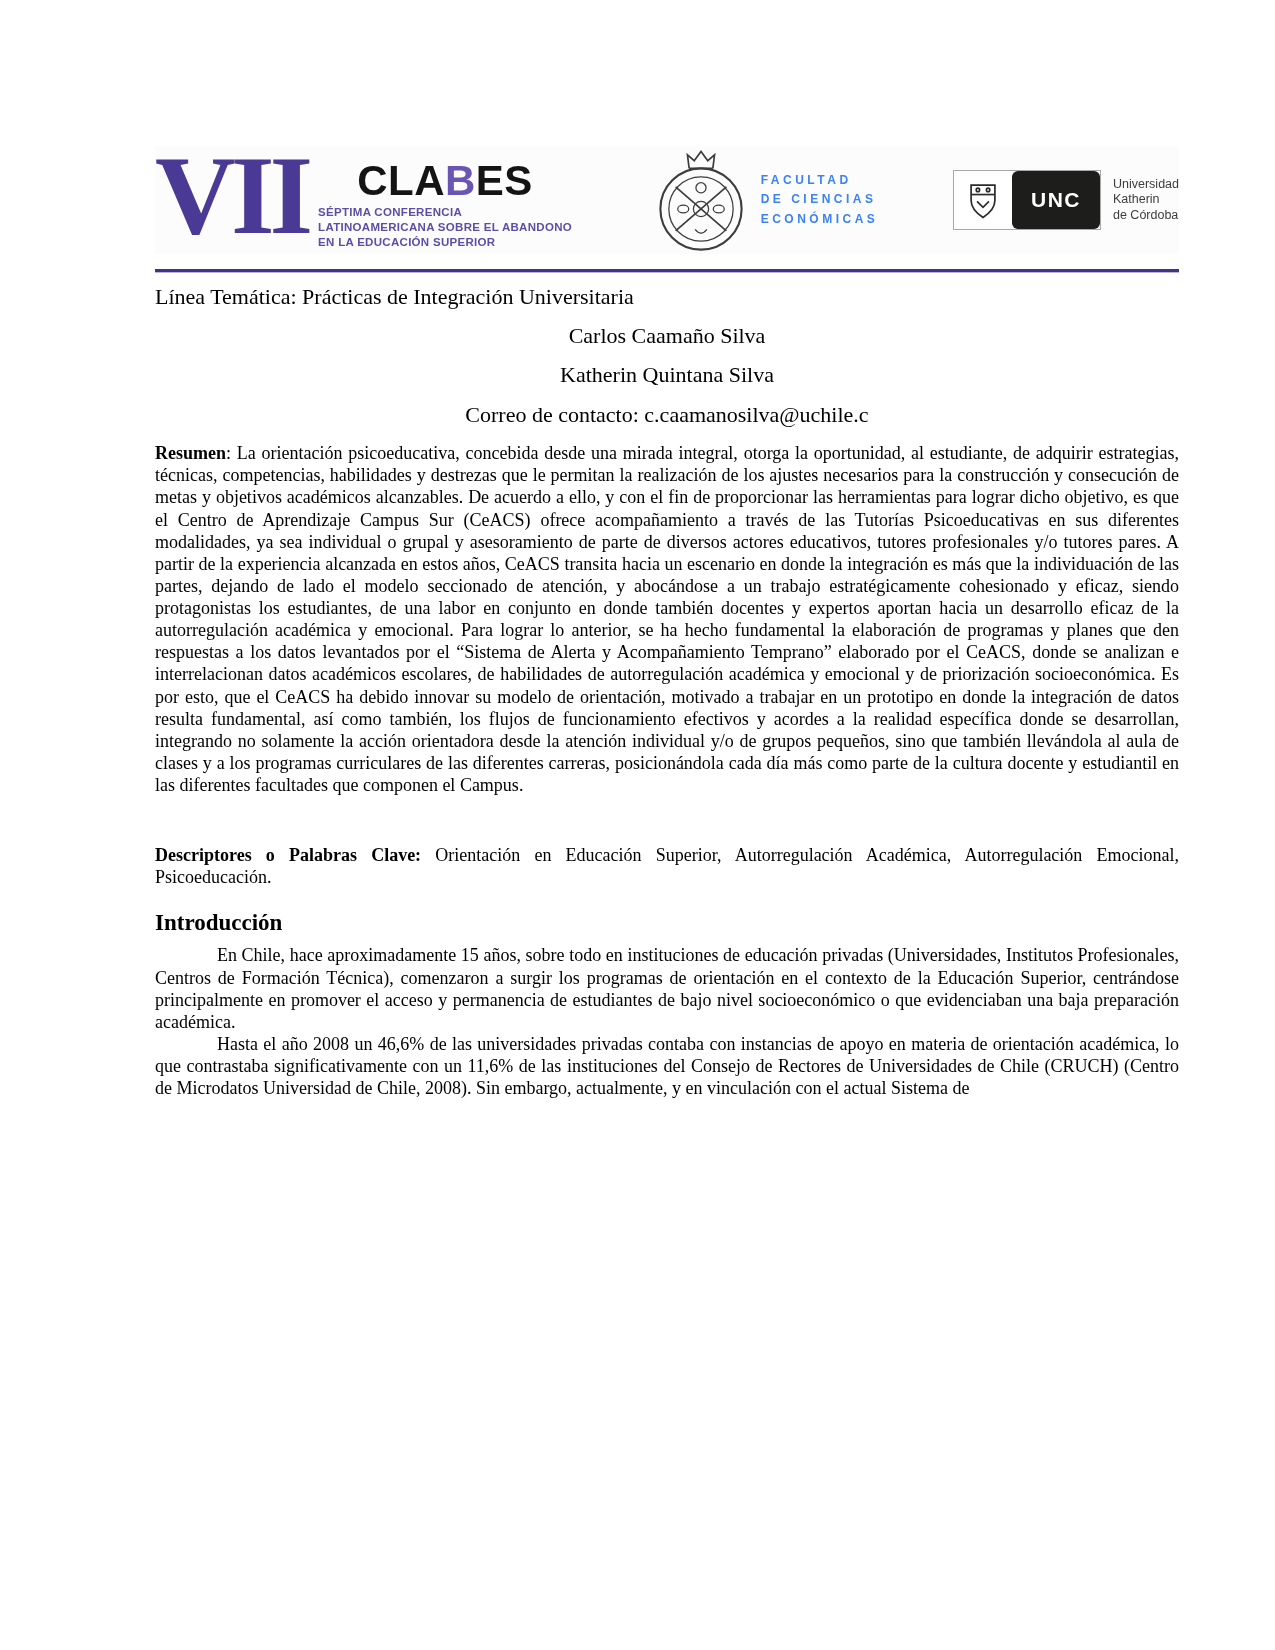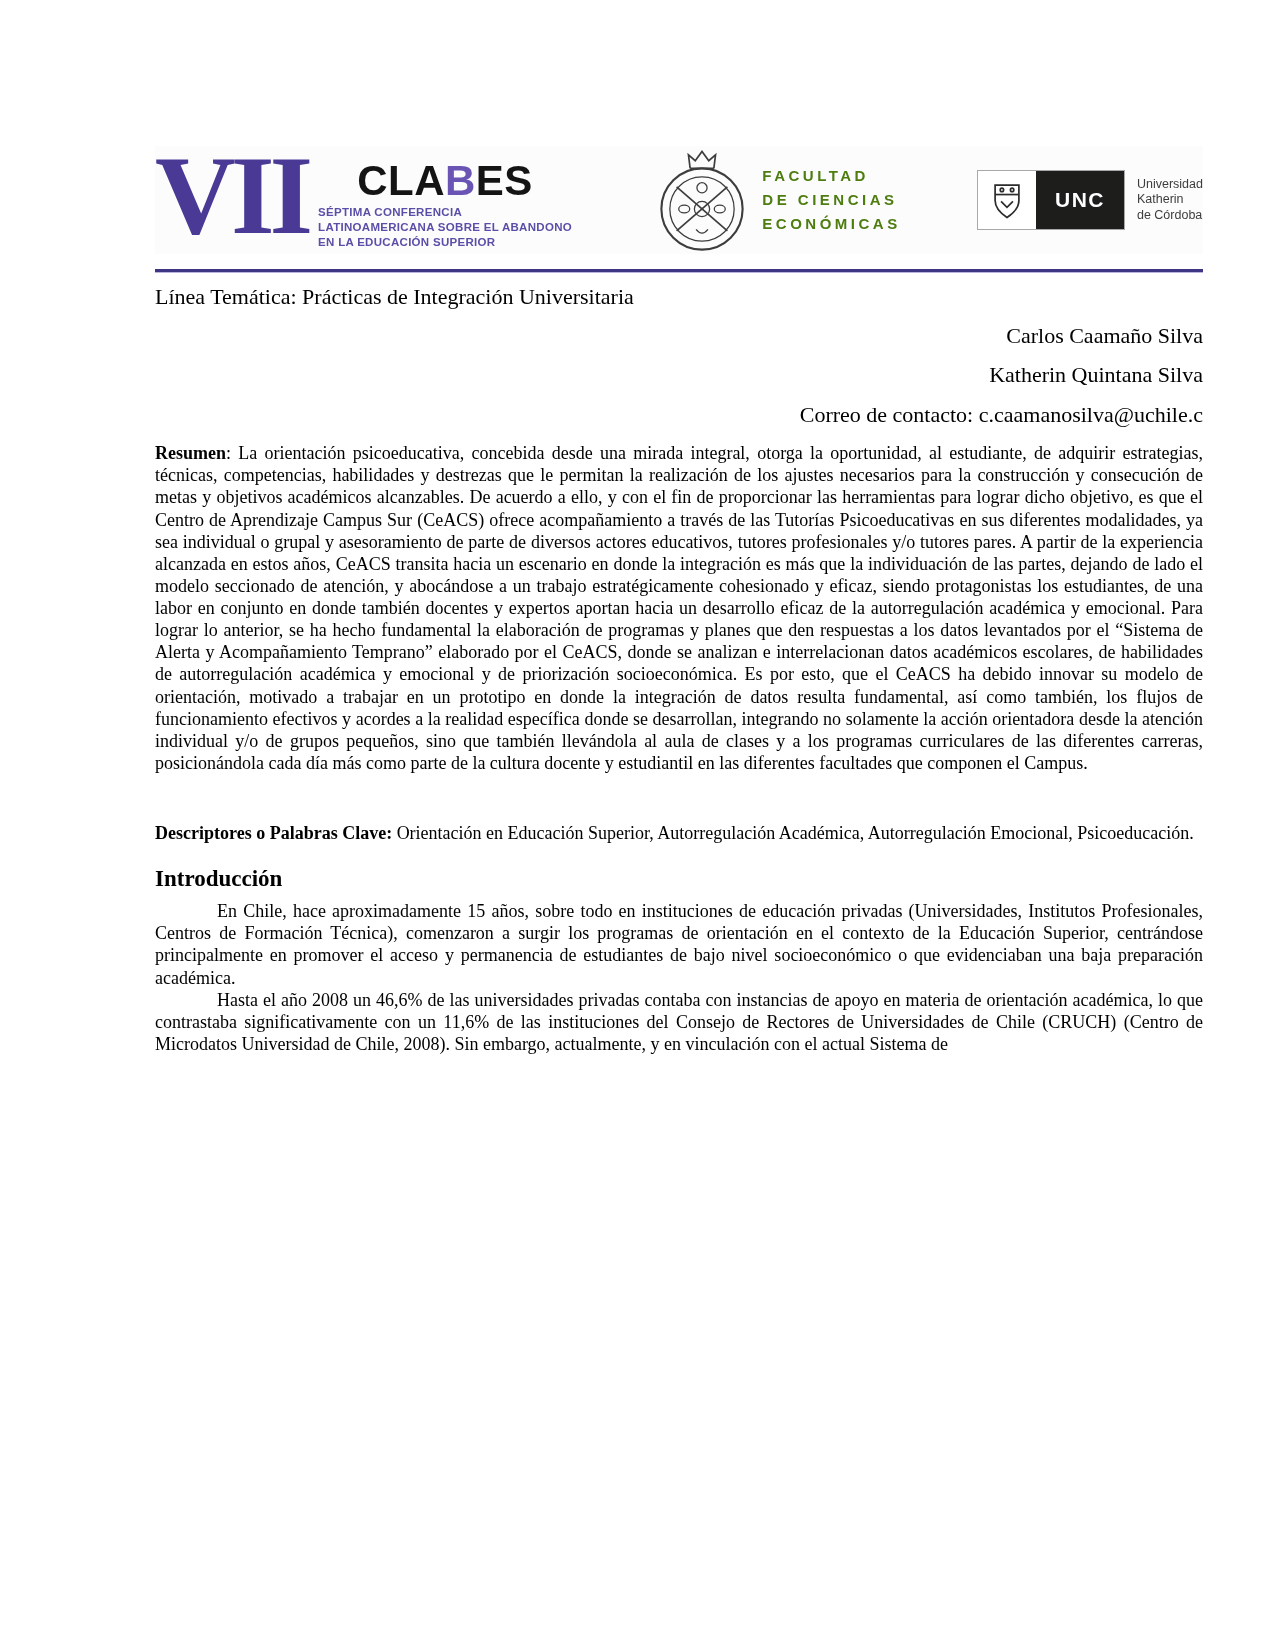--- a/index.html
+++ b/index.html
@@ -7,21 +7,21 @@
     width: 1275px;
     min-height: 1650px;
     background: #ffffff;
     color: #000000;
     font-family: "Liberation Serif", serif;
   }
   .page {
     box-sizing: border-box;
     width: 1275px;
     min-height: 1650px;
-    padding: 146px 72px 40px 155px;
+    padding: 146px 96px 40px 155px;
   }
 
   
   .logo-strip {
     display: flex;
     align-items: center;
     justify-content: space-between;
     background: #fcfcfc;
     height: 108px;
   }
@@ -51,36 +51,36 @@
     font-weight: 700;
     font-size: 11.5px;
     line-height: 1.3;
     color: #5a4fa8;
     letter-spacing: 0.3px;
   }
   .fce { display: flex; align-items: center; gap: 16px; margin-left: 30px; }
   .fce-text {
     font-family: "Liberation Sans", sans-serif;
     font-weight: 700;
-    font-size: 15px;
+    font-size: 12px;
     letter-spacing: 3.5px;
-    color: #4d7c0f;
+    color: #3b82f6;
     line-height: 1.6;
   }
   .unc { display: flex; align-items: center; gap: 12px; margin-left: 20px; }
   .unc-box { display: flex; border: 1px solid #a8a8a8; }
   .unc-crest-cell {
     width: 58px; height: 58px; background: #ffffff;
     display: flex; align-items: center; justify-content: center;
   }
   .unc-black-cell {
     width: 88px; height: 58px; background: #1d1d1b; color: #ffffff;
     display: flex; align-items: center; justify-content: center;
     font-family: "Liberation Sans", sans-serif;
-    font-weight: 700; font-size: 21px; letter-spacing: 1.5px;
+    font-weight: 700; font-size: 21px; letter-spacing: 1.5px; border-radius: 6px;
   }
   .unc-name {
     font-family: "Liberation Sans", sans-serif;
     font-size: 12.5px; line-height: 1.25; color: #3d3d3d;
   }
 
   .header-divider {
     height: 3px;
     background: #3e3583;
     box-shadow: 0 1px 0 #b9b5dd;
@@ -93,21 +93,21 @@
     margin-top: 18px;
     text-align: center;
     font-weight: 700;
     font-size: 27px;
     line-height: 1.3;
   }
   .paper-title .tline { display: block; }
 
   .thematic { margin-top: 12px; font-size: 22px; }
 
-  .author-line { margin-top: 13px; text-align: right; font-size: 22px; line-height: 1.2; }
+  .author-line { margin-top: 13px; text-align: center; font-size: 22px; line-height: 1.2; }
 
   .para {
     font-size: 18px;
     line-height: 1.23;
     text-align: justify;
     margin: 0;
   }
   .abstract { margin-top: 14px; }
   .keywords { margin-top: 48px; }
   .bold { font-weight: 700; }

